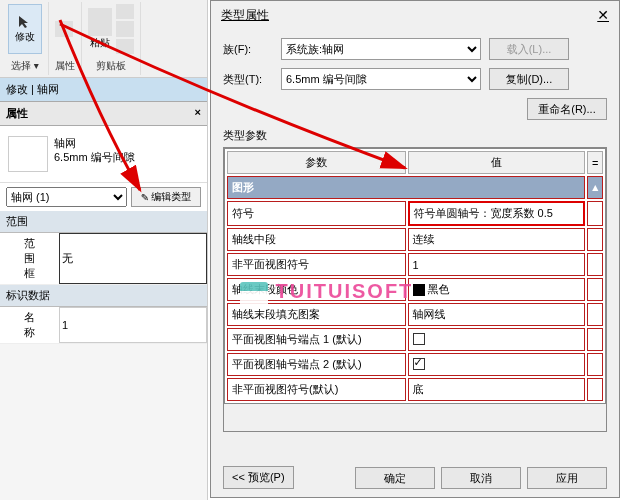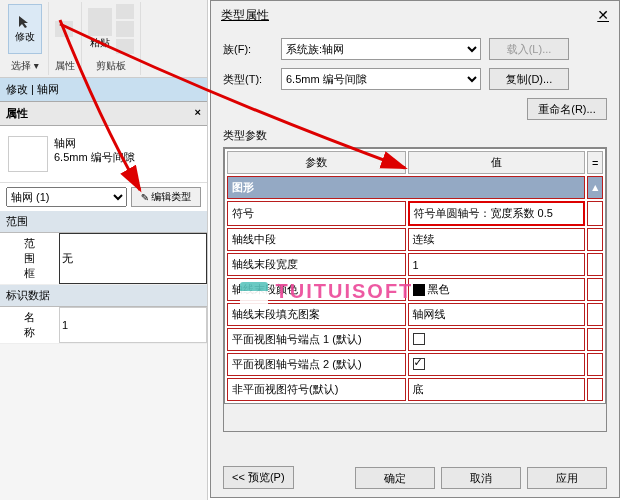--- a/index.html
+++ b/index.html
@@ -155,21 +155,21 @@
               <td>符号</td>
               <td class="highlight-cell">符号单圆轴号：宽度系数 0.5</td>
               <td></td>
             </tr>
       <tr>
               <td>轴线中段</td>
               <td>连续</td>
               <td></td>
             </tr>
       <tr>
-              <td>轴线末段宽度</td>
+              <td>非平面视图符号</td>
               <td>1</td>
               <td></td>
             </tr>
       <tr>
               <td>轴线末段颜色</td>
               <td><span class="color-sw"></span><span>黑色</span></td>
               <td></td>
             </tr>
       <tr>
               <td>轴线末段填充图案</td>

